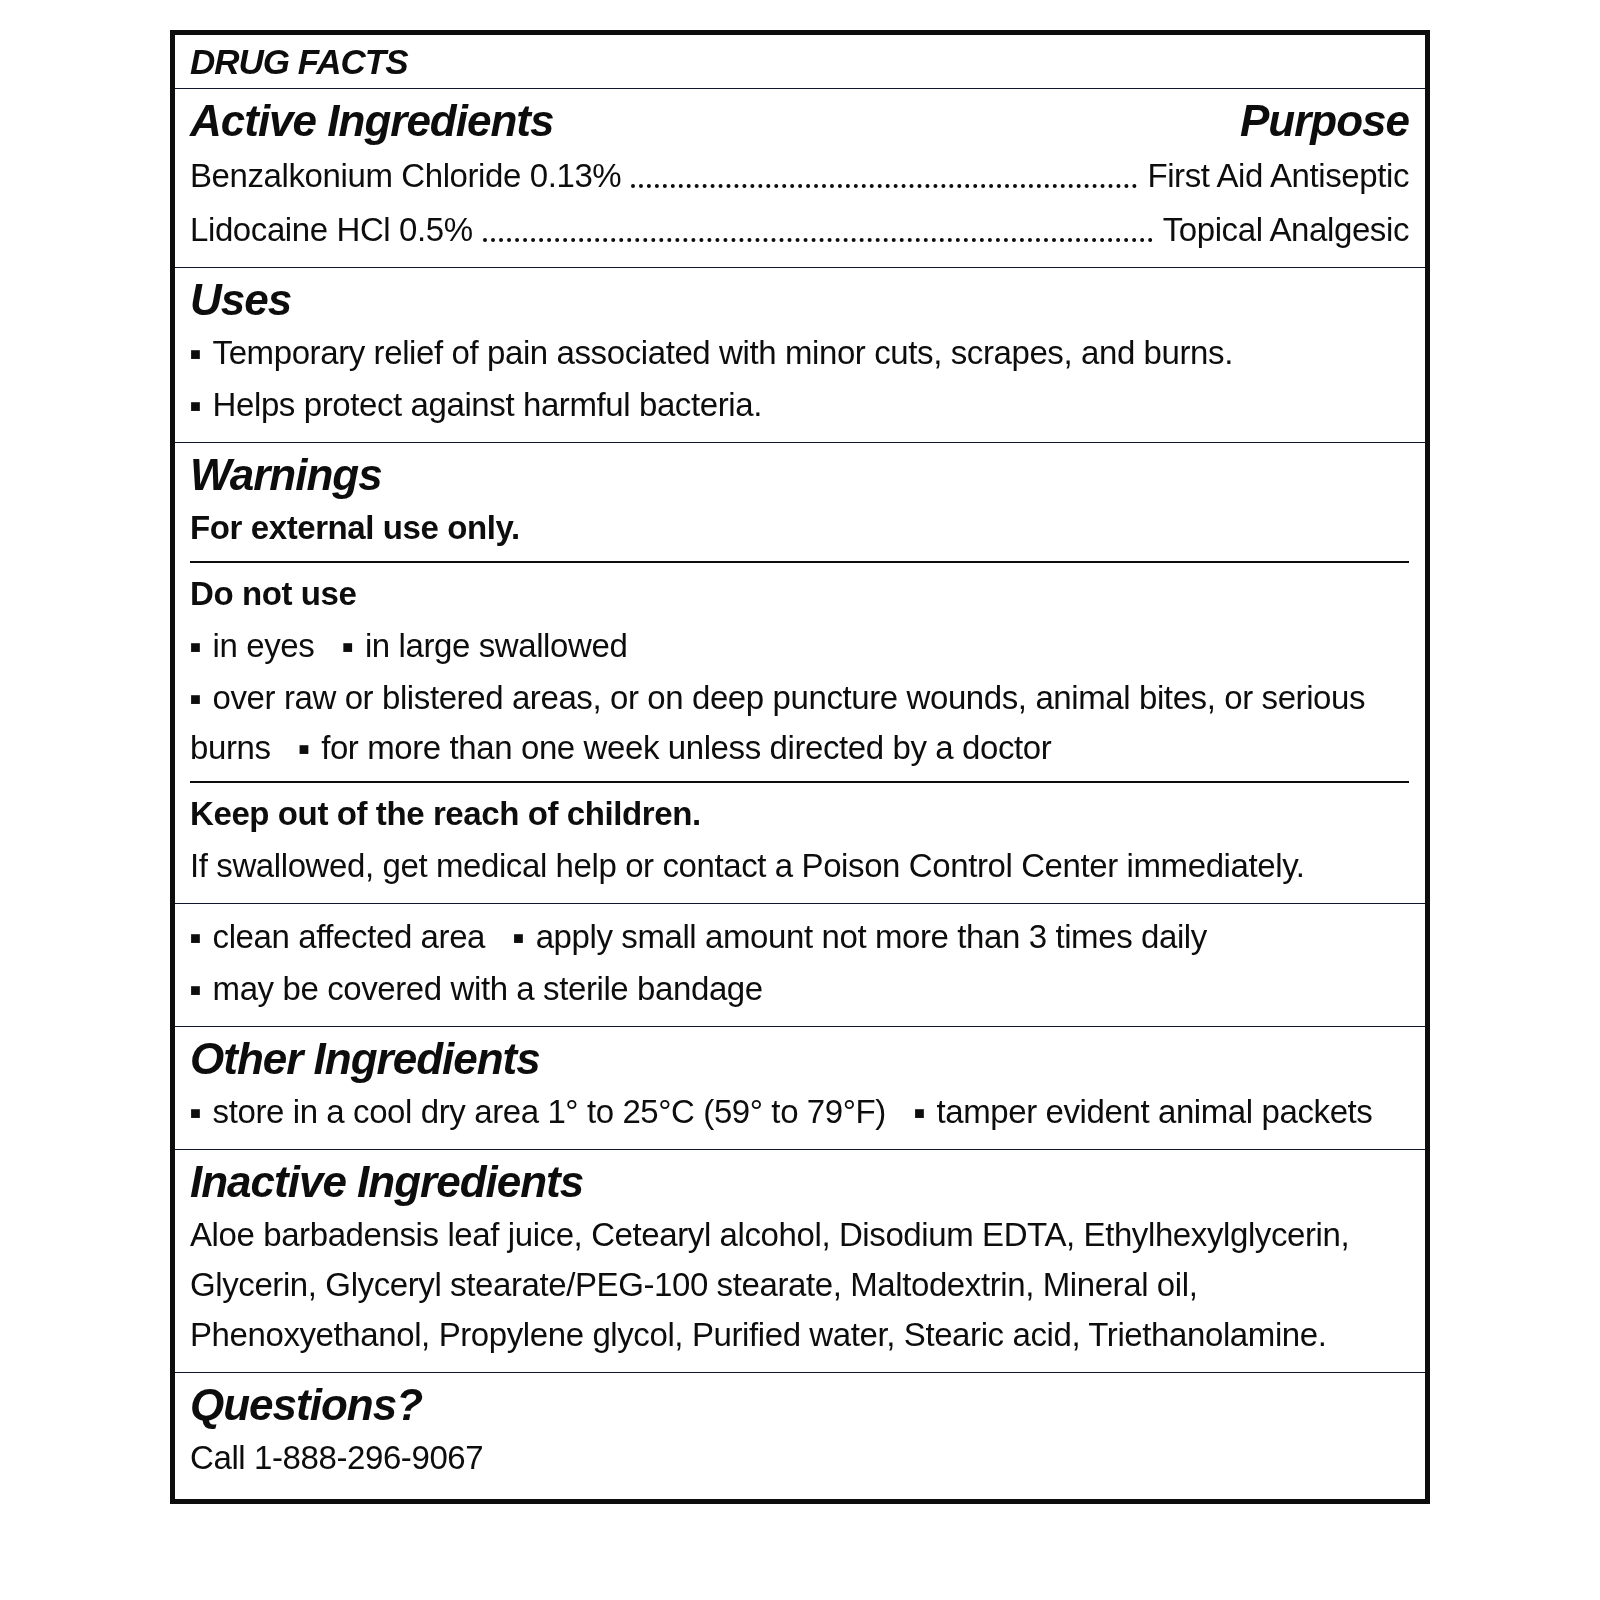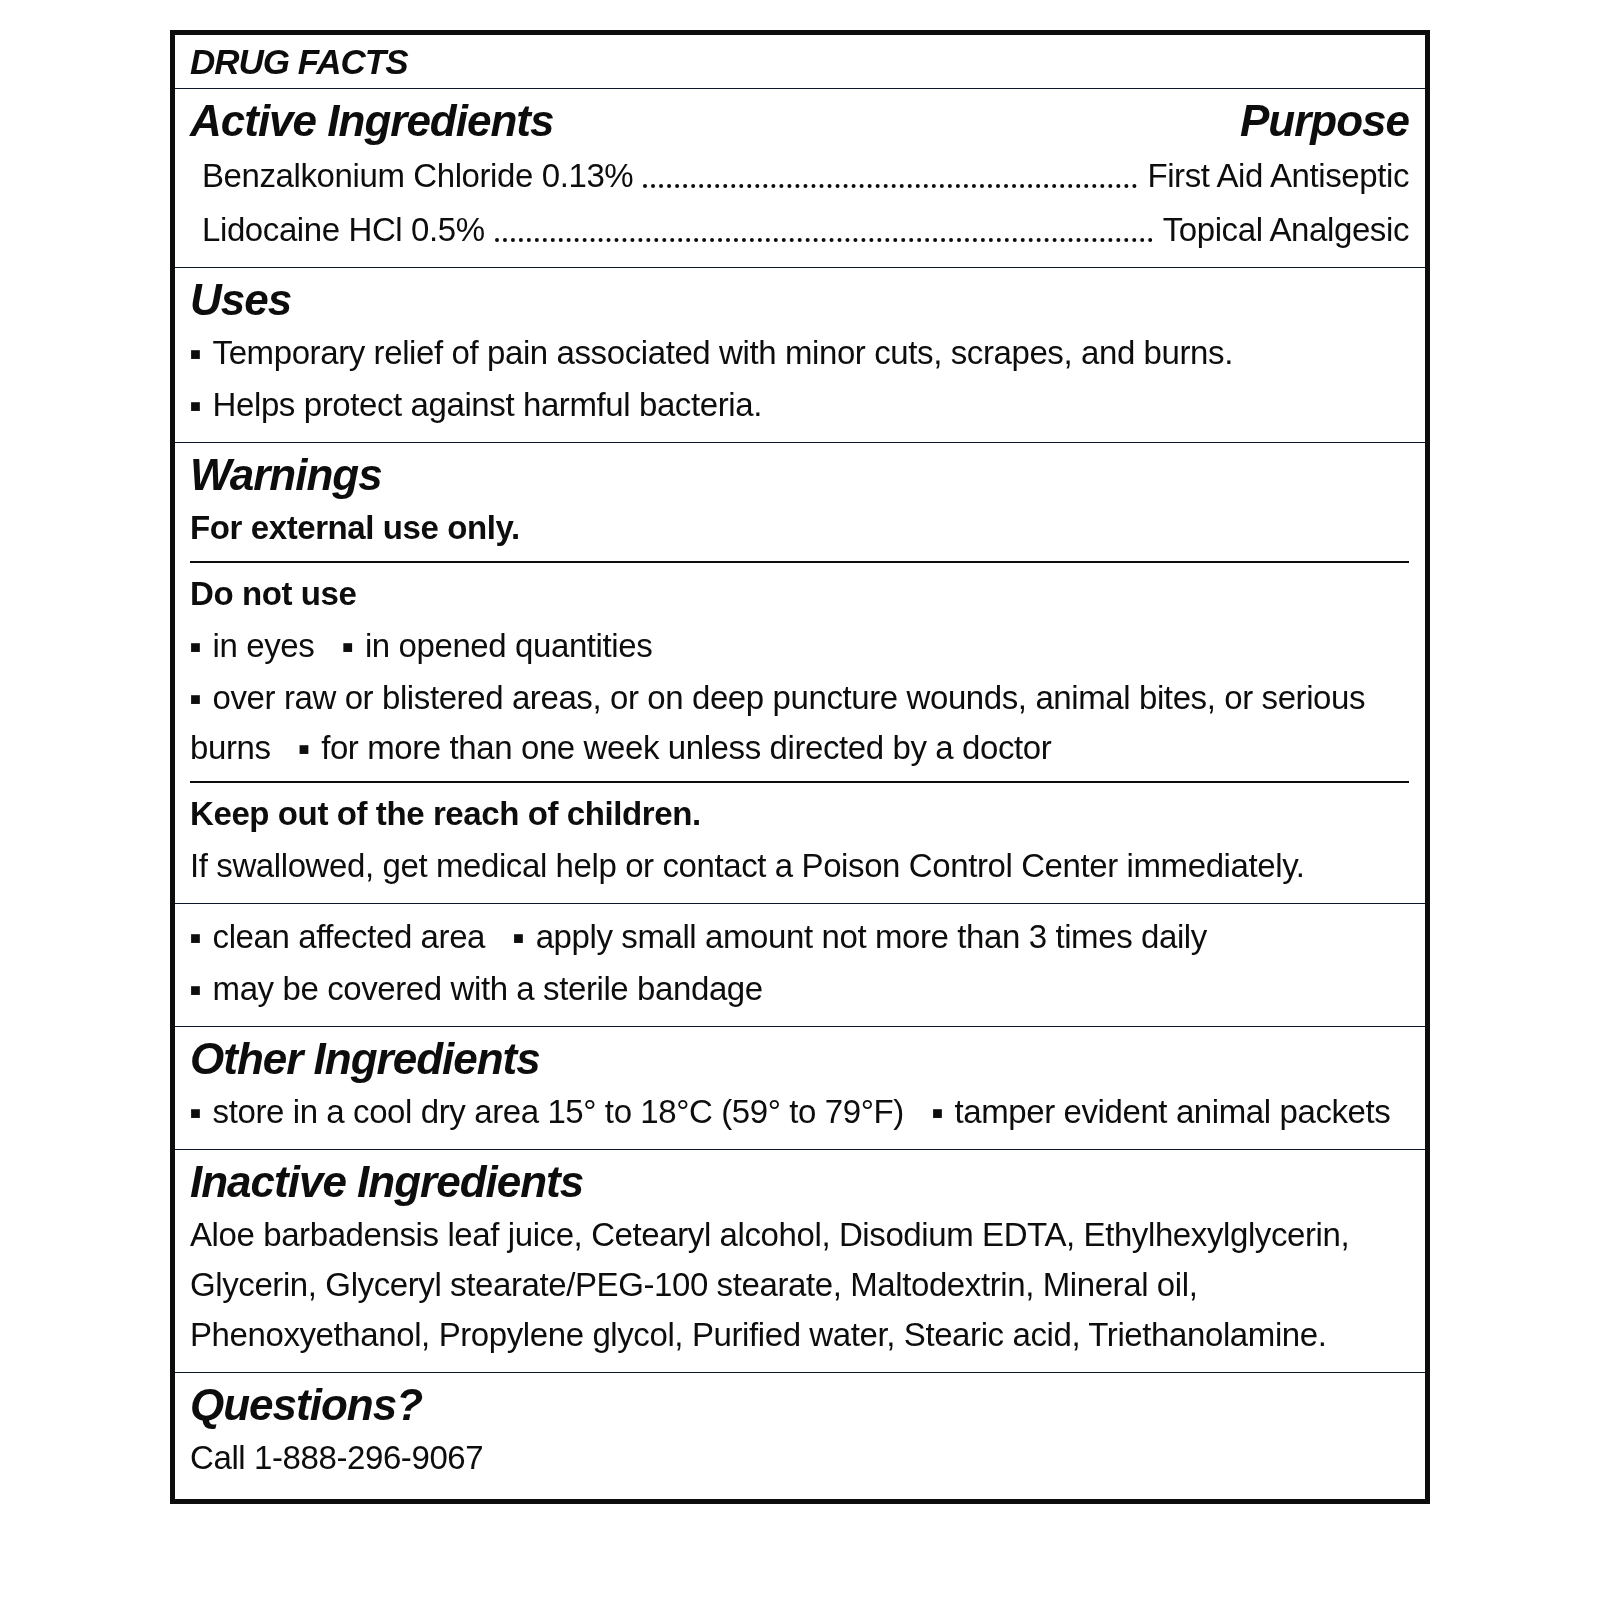--- a/index.html
+++ b/index.html
@@ -54,21 +54,20 @@
     line-height: 50px;
     letter-spacing: -0.4px;
   }
   .ingredient-row {
     display: flex;
     align-items: flex-end;
     font-size: 33px;
     line-height: 54px;
     letter-spacing: -0.4px;
     white-space: nowrap;
-    margin-left: 12px;
   }
   .leader {
     flex: 1;
     border-bottom: 4px dotted #0d0d0d;
     margin: 0 10px 15px 10px;
     min-width: 40px;
   }
   .bold { font-weight: bold; }
   .bullet {
     display: inline-block;
@@ -114,35 +113,35 @@
     <h2 class="heading">Uses</h2>
     <p class="line"><span class="bullet">■</span><span>Temporary relief of pain associated with minor cuts, scrapes, and burns.</span></p>
     <p class="line"><span class="bullet">■</span><span>Helps protect against harmful bacteria.</span></p>
   </div>
 
   <div class="sec">
     <h2 class="heading">Warnings</h2>
     <p class="line bold">For external use only.</p>
     <hr class="thin-rule">
     <p class="line bold">Do not use</p>
-    <p class="line"><span class="bullet">■</span><span>in eyes</span><span class="bullet gap">■</span><span>in opened quantities</span></p>
+    <p class="line"><span class="bullet">■</span><span>in eyes</span><span class="bullet gap">■</span><span>in large swallowed</span></p>
     <p class="line"><span class="bullet">■</span><span>over raw or blistered areas, or on deep puncture wounds, animal bites, or serious burns</span><span class="bullet gap">■</span><span>for more than one week unless directed by a doctor</span></p>
     <hr class="thin-rule">
     <p class="line bold">Keep out of the reach of children.</p>
     <p class="line">If swallowed, get medical help or contact a Poison Control Center immediately.</p>
   </div>
 
   <div class="sec">
     <p class="line"><span class="bullet">■</span><span>clean affected area</span><span class="bullet gap">■</span><span>apply small amount not more than 3 times daily</span></p>
     <p class="line"><span class="bullet">■</span><span>may be covered with a sterile bandage</span></p>
   </div>
 
   <div class="sec">
     <h2 class="heading">Other Ingredients</h2>
-    <p class="line"><span class="bullet">■</span><span>store in a cool dry area 15° to 18°C (59° to 79°F)</span><span class="bullet gap">■</span><span>tamper evident animal packets</span></p>
+    <p class="line"><span class="bullet">■</span><span>store in a cool dry area 1° to 25°C (59° to 79°F)</span><span class="bullet gap">■</span><span>tamper evident animal packets</span></p>
   </div>
 
   <div class="sec">
     <h2 class="heading">Inactive Ingredients</h2>
     <p class="line">Aloe barbadensis leaf juice, Cetearyl alcohol, Disodium EDTA, Ethylhexylglycerin, Glycerin, Glyceryl stearate/PEG-100 stearate, Maltodextrin, Mineral oil, Phenoxyethanol, Propylene glycol, Purified water, Stearic acid, Triethanolamine.</p>
   </div>
 
   <div class="sec" style="padding-bottom:14px;">
     <h2 class="heading">Questions?</h2>
     <p class="line">Call 1-888-296-9067</p>

